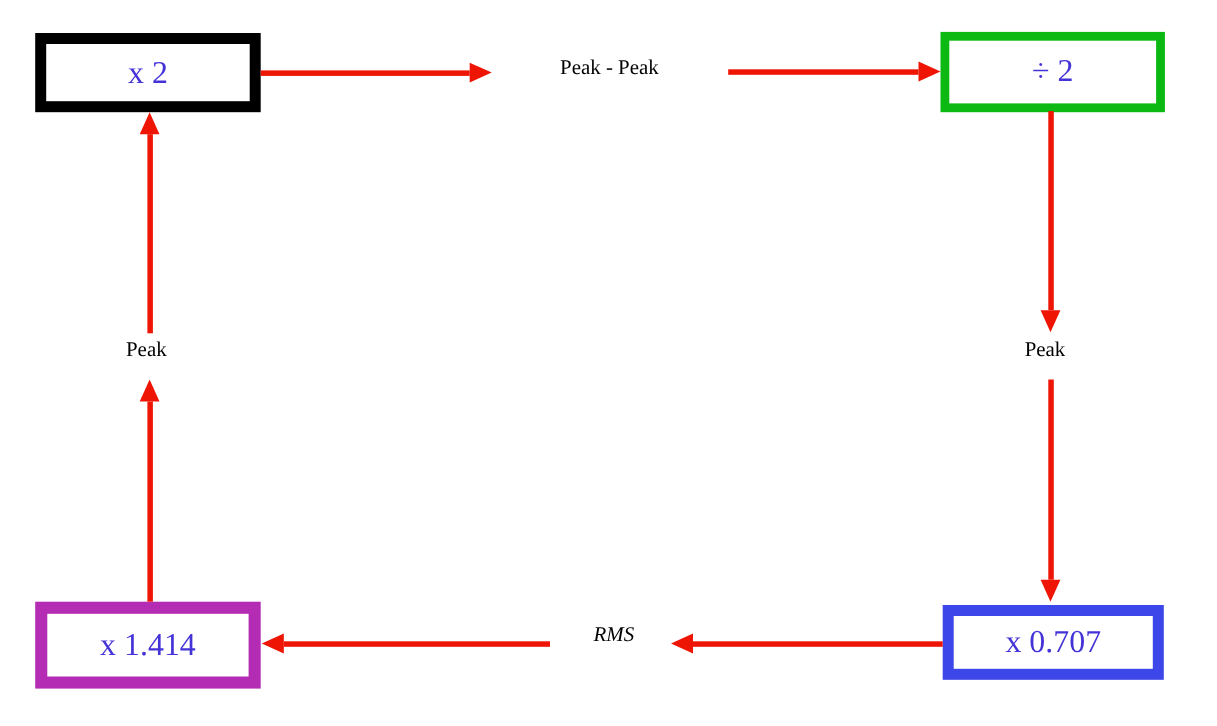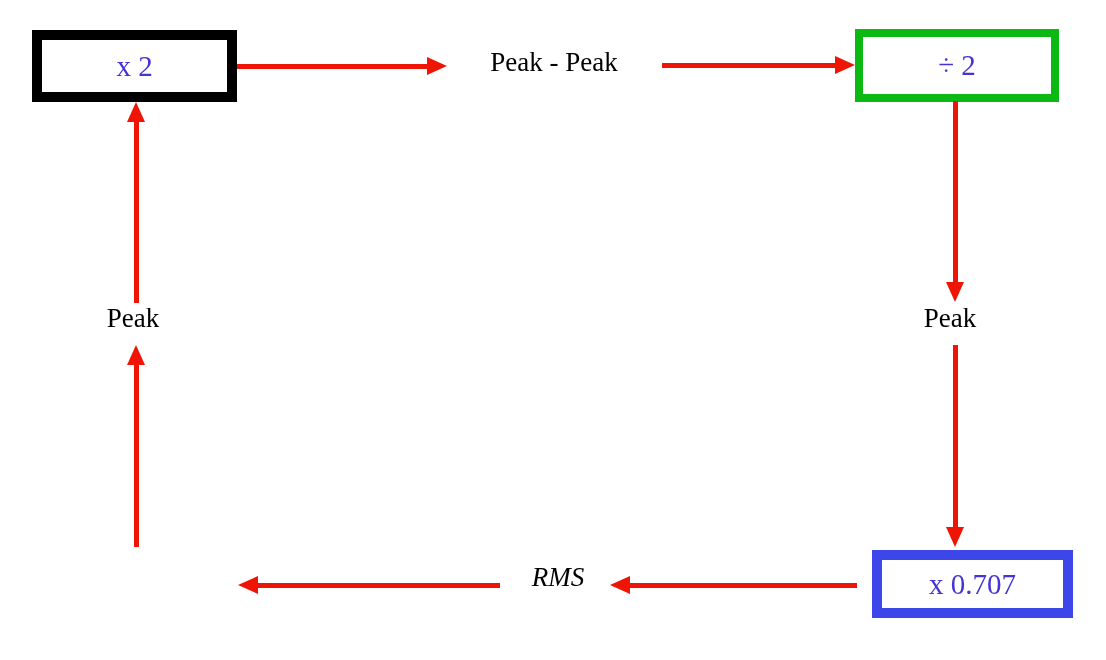--- a/index.html
+++ b/index.html
@@ -31,21 +31,21 @@
   #node-x2    { left: 32px;  top: 30px;  width: 205px; height: 72px; border-width: 10px; }
   #node-div2  { left: 855px; top: 29px;  width: 204px; height: 73px; border-width: 8px;  }
   #node-x1414 { left: 32px;  top: 547px; width: 205px; height: 79px; border-width: 11px; }
   #node-x0707 { left: 857px; top: 550px; width: 201px; height: 68px; border-width: 10px; }
 
   
   .edge-label {
     position: absolute;
     transform: translate(-50%, -50%);
     color: var(--label-color, #000000);
-    font-size: 27px;
+    font-size: 19px;
     line-height: 1;
     white-space: nowrap;
   }
   #label-top    { left: 554px; top: 62px;  }
   #label-left   { left: 133px; top: 318px; }
   #label-right  { left: 950px; top: 318px; }
   #label-bottom { left: 558px; top: 577px; font-style: italic; }
 
   
   .line {
@@ -90,22 +90,25 @@
 <div id="canvas" style="--bg: #ffffff; --arrow: #ee1505; --value-color: #4433d6; --label-color: #000000;">
 
   <div class="node" id="node-x2" style="border-color: rgb(0, 0, 0);">
     <span class="value">x 2</span>
   </div>
 
   <div class="node" id="node-div2" style="border-color: rgb(12, 185, 18);">
     <span class="value">÷ 2</span>
   </div>
 
+  <div class="node" id="node-x1414" style="border-color: rgb(180, 44, 180);">
+    <span class="value">x 1.414</span>
+  </div>
 
-  <div class="node" id="node-x0707" style="border-color: rgb(61, 70, 232); margin-left: 15px;">
+  <div class="node" id="node-x0707" style="border-color: rgb(61, 70, 232);">
     <span class="value">x 0.707</span>
   </div>
 
   <div class="edge-label" id="label-top">Peak - Peak</div>
   <div class="edge-label" id="label-left">Peak</div>
   <div class="edge-label" id="label-right">Peak</div>
   <div class="edge-label" id="label-bottom">RMS</div>
 
   <div class="line" id="arrow-e-line"></div>
   <div class="head right" id="arrow-e-head"></div>

